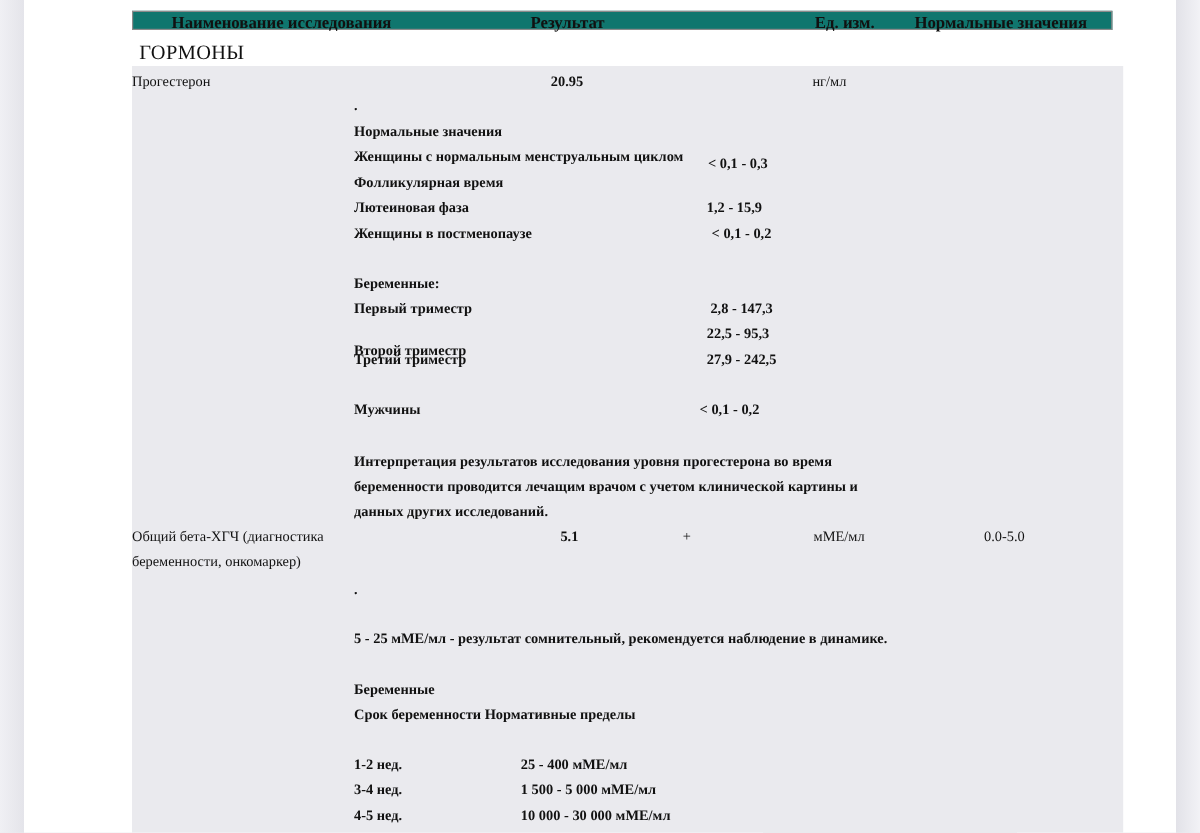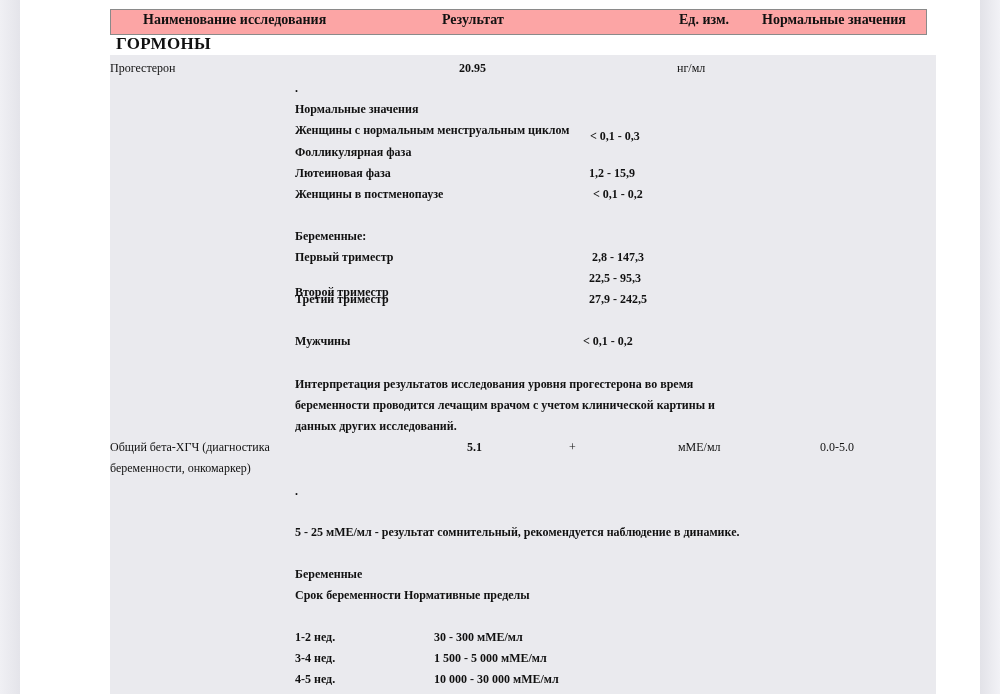--- a/index.html
+++ b/index.html
@@ -9,26 +9,26 @@
       font-family: "Liberation Serif", serif;
       color: #111;
       position: relative;
     }
     .gutter-left { position: absolute; left: 0; top: 0; width: 20px; height: 694px;
       background: linear-gradient(to right, #f0f0f4, #e4e4ea); }
     .gutter-right { position: absolute; left: 980px; top: 0; width: 20px; height: 694px;
       background: linear-gradient(to right, #e2e2e8, #f2f2f6); }
     .page { position: absolute; left: 20px; top: 0; width: 960px; height: 694px; background: #ffffff; }
     .header-bar {
-      position: absolute; left: 110px; top: 9px; width: 817px; height: 26px;
-      background: #fca5a5; border: 1px solid #8a8a8a; box-sizing: border-box;
+      position: absolute; left: 110px; top: 9px; width: 817px; height: 16px;
+      background: #0f766e; border: 1px solid #8a8a8a; box-sizing: border-box;
       font-weight: bold; font-size: 14px;
     }
     .header-bar span { position: absolute; top: 2px; white-space: nowrap; }
-    .section-title { position: absolute; left: 116px; top: 34px; font-weight: bold; font-size: 17px; letter-spacing: 0.3px; }
+    .section-title { position: absolute; left: 116px; top: 34px; font-weight: normal; font-size: 17px; letter-spacing: 0.3px; }
     .shaded { position: absolute; left: 110px; top: 55px; width: 826px; height: 639px; background: #eaeaee; }
     .t { position: absolute; white-space: nowrap; font-size: 12px; line-height: 16px; }
     .b { font-weight: bold; }
   </style>
 </head>
 <body>
 
 <div class="gutter-left"></div>
 <div class="page"></div>
 <div class="gutter-right"></div>
@@ -45,21 +45,21 @@
 <div class="shaded"></div>
 
 <div class="t" style="left:110px;top:60px">Прогестерон</div>
 <div class="t b" style="left:459px;top:60px">20.95</div>
 <div class="t" style="left:677px;top:60px">нг/мл</div>
 
 <div class="t b" style="left:295px;top:80px">.</div>
 <div class="t b" style="left:295px;top:101px">Нормальные значения</div>
 <div class="t b" style="left:295px;top:122px">Женщины с нормальным менструальным циклом</div>
 
-<div class="t b" style="left:295px;top:144px">Фолликулярная фаза</div>
+<div class="t b" style="left:295px;top:144px">Фолликулярная время</div>
 <div class="t b" style="left:590px;top:128px">&lt; 0,1 - 0,3</div>
 <div class="t b" style="left:295px;top:165px">Лютеиновая фаза</div>
 <div class="t b" style="left:589px;top:165px">1,2 - 15,9</div>
 <div class="t b" style="left:295px;top:186px">Женщины в постменопаузе</div>
 <div class="t b" style="left:593px;top:186px">&lt; 0,1 - 0,2</div>
 
 <div class="t b" style="left:295px;top:228px">Беременные:</div>
 <div class="t b" style="left:295px;top:249px">Первый триместр</div>
 <div class="t b" style="left:592px;top:249px">2,8 - 147,3</div>
 <div class="t b" style="left:295px;top:284px">Второй триместр</div>
@@ -81,17 +81,17 @@
 <div class="t" style="left:678px;top:439px">мМЕ/мл</div>
 <div class="t" style="left:820px;top:439px">0.0-5.0</div>
 
 <div class="t b" style="left:295px;top:483px">.</div>
 <div class="t b" style="left:295px;top:524px">5 - 25 мМЕ/мл - результат сомнительный, рекомендуется наблюдение в динамике.</div>
 
 <div class="t b" style="left:295px;top:566px">Беременные</div>
 <div class="t b" style="left:295px;top:587px">Срок беременности  Нормативные пределы</div>
 
 <div class="t b" style="left:295px;top:629px">1-2 нед.</div>
-<div class="t b" style="left:434px;top:629px">30 - 300 мМЕ/мл</div>
+<div class="t b" style="left:434px;top:629px">25 - 400 мМЕ/мл</div>
 <div class="t b" style="left:295px;top:650px">3-4 нед.</div>
 <div class="t b" style="left:434px;top:650px">1 500 - 5 000 мМЕ/мл</div>
 <div class="t b" style="left:295px;top:671px">4-5 нед.</div>
 <div class="t b" style="left:434px;top:671px">10 000 - 30 000 мМЕ/мл</div>
 
 </body></html>

